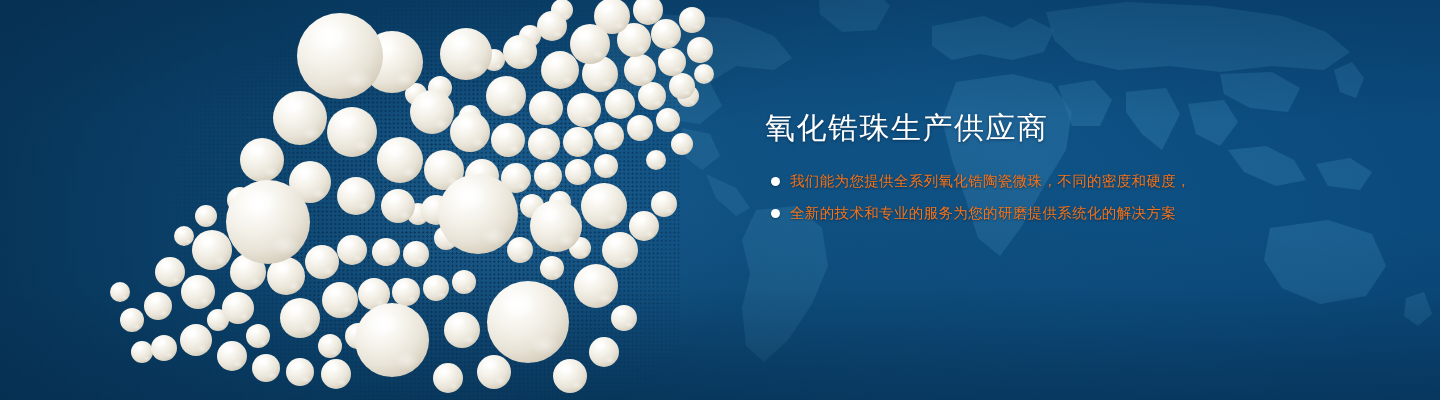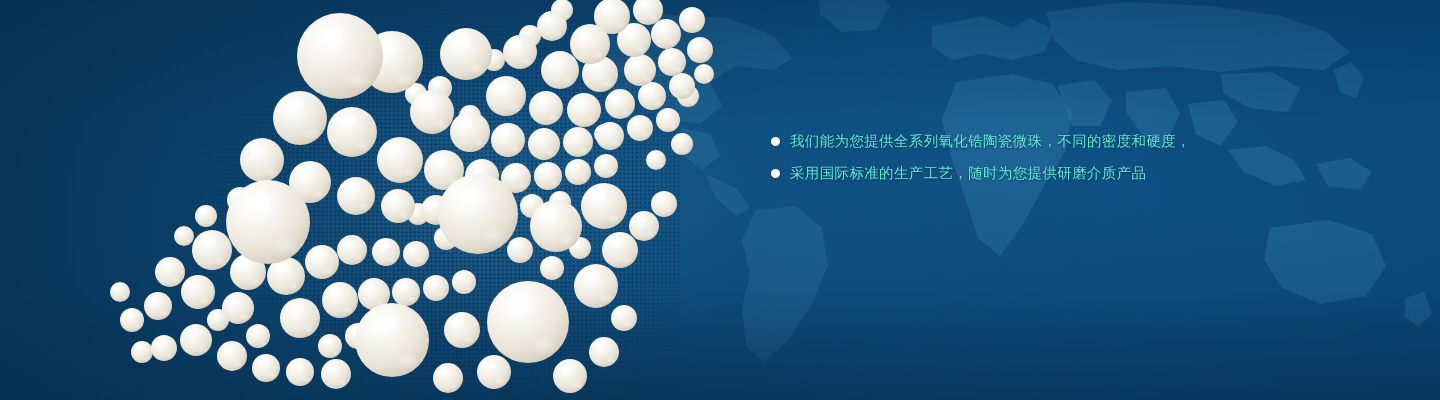--- a/index.html
+++ b/index.html
@@ -118,21 +118,21 @@
     list-style: none;
     margin: 22px 0 0 0;
     padding: 0;
   }
   .bullet-row {
     position: relative;
     padding-left: 25px;
     margin-bottom: 9px;
     font-size: 14.5px;
     line-height: 23px;
-    color: #5eead4;
+    color: #f97316;
     letter-spacing: 0.35px;
     text-shadow: 0 1px 2px rgba(3,28,52,0.6);
   }
   .bullet-row:last-child { margin-bottom: 0; }
   .bullet-dot {
     position: absolute;
     left: 6px;
     top: 7px;
     width: 9px; height: 9px;
     border-radius: 50%;
@@ -301,33 +301,34 @@
       <div class="bead" style="width: 20px; height: 20px; left: 594px; top: 124px; z-index: 20;"></div>
       <div class="bead" style="width: 26px; height: 26px; left: 227px; top: 187px; z-index: 26;"></div>
       <div class="bead" style="width: 22px; height: 22px; left: 195px; top: 205px; z-index: 22;"></div>
       <div class="bead" style="width: 20px; height: 20px; left: 174px; top: 226px; z-index: 20;"></div>
       <div class="bead" style="width: 22px; height: 22px; left: 459px; top: 105px; z-index: 22;"></div>
       <div class="bead" style="width: 24px; height: 24px; left: 428px; top: 76px; z-index: 24;"></div>
       <div class="bead" style="width: 22px; height: 22px; left: 405px; top: 83px; z-index: 22;"></div>
     </div>
 
   <div class="content">
+    <h1 class="headline">氧化锆珠生产供应商</h1>
 
     <ul class="bullets">
 
       <li class="bullet-row">
         <span class="bullet-dot"></span>
         <span class="bullet-text">
           <span>我们能为您提供全系列氧化锆陶瓷微珠，不同的密度和硬度，</span>
         </span>
       </li>
 
-
       <li class="bullet-row">
         <span class="bullet-dot"></span>
         <span class="bullet-text">
-          <span>采用国际标准的生产工艺，随时为您提供研磨介质产品</span>
+          <span>全新的技术和专业的服务为您的研磨提供系统化的解决方案</span>
         </span>
       </li>
+
 
     </ul>
   </div>
 </div>
 
 </body></html>

